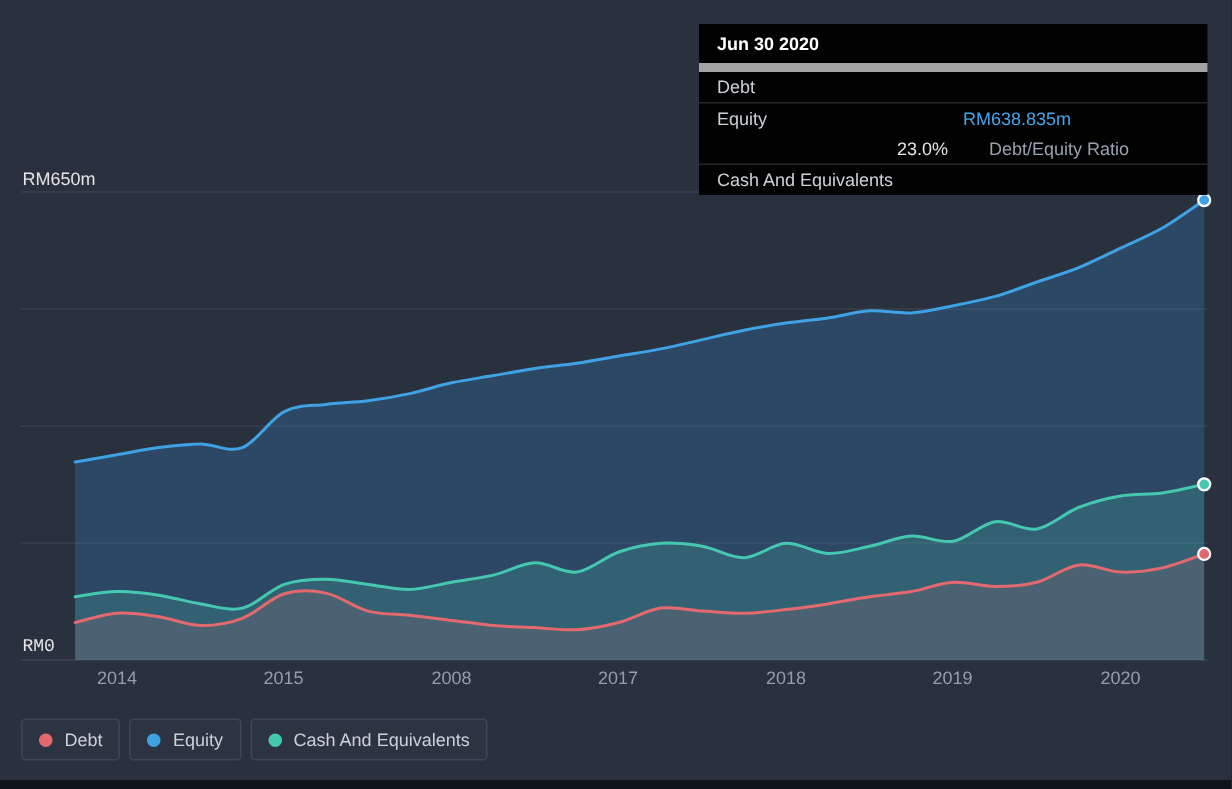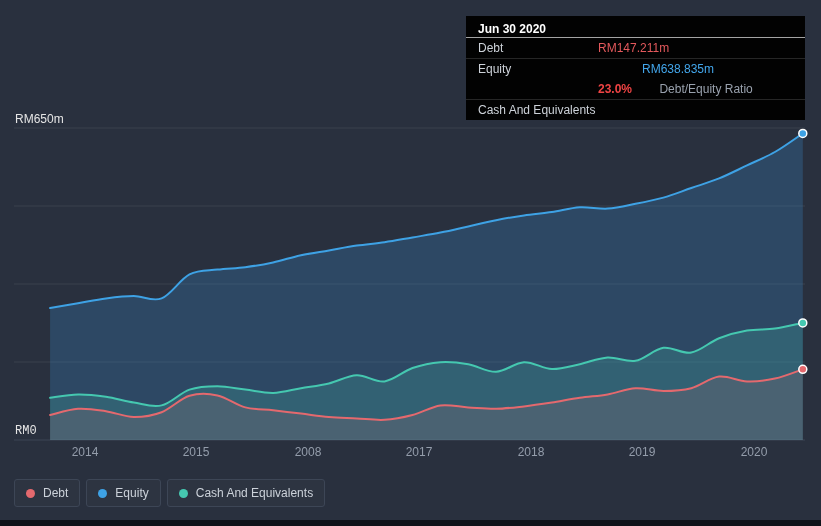--- a/index.html
+++ b/index.html
@@ -10,47 +10,47 @@
     font-family:"Liberation Sans", sans-serif;
     overflow:hidden;
   }
   svg.chart{position:absolute;left:0;top:0;}
   .y-label{
     position:absolute;left:15px;
     color:#e5e5e5;font-size:12px;
   }
   .y-top{top:112px;}
   .y-bottom{top:424px;font-family:Liberation Mono, monospace;}
-  .x-axis{position:absolute;left:7px;top:445px;width:694px;height:16px;}
+  .x-axis{position:absolute;left:0;top:445px;width:694px;height:16px;}
   .x-tick{
     position:absolute;transform:translateX(-50%);
     color:#949dab;font-size:12px;top:0;
   }
   
   .tooltip{
     position:absolute;left:466px;top:16px;width:339px;
     background:#020202;color:#d2d7de;font-size:12px;
     box-sizing:border-box;
   }
   .tt-header{
     font-weight:bold;color:#ffffff;
-    padding:6px 12px 1px 12px;
-    border-bottom:1px solid #a3a3a3;
+    padding:6px 12px 6px 12px;
+    border-bottom:6px solid #a3a3a3;
   }
   .tt-row{
     display:flex;align-items:center;
     padding:3px 12px;
   }
   .tt-sep{border-bottom:1px solid #262626;}
   .tt-label{flex:0 0 120px;color:#cdd2d9;}
   .tt-value{flex:1;}
   .val-debt{color:#e4595c;}
   .val-equity{color:#43a6eb;margin-left:44px;}
   .val-cash{color:#35cfae;}
-  .ratio-bold{color:#ef4444;font-weight:bold;}
+  .ratio-bold{color:#e5e5e5;font-weight:normal;}
   .ratio-label{color:#9aa2ae;margin-left:24px;}
   .ratio-row{border-bottom:1px solid #262626;}
   
   .legend{position:absolute;left:14px;top:479px;display:flex;}
   .legend-item{
     display:inline-flex;align-items:center;
     border:1px solid #3d4656;border-radius:3px;
     padding:6px 11px;margin-right:6px;
     background:rgba(255,255,255,0.02);
     cursor:pointer;
@@ -97,21 +97,20 @@
     <span class="x-tick" style="left:412px">2017</span>
     <span class="x-tick" style="left:524px">2018</span>
     <span class="x-tick" style="left:635px">2019</span>
     <span class="x-tick" style="left:747px">2020</span>
   </div>
 
   <div class="tooltip">
     <div class="tt-header">Jun 30 2020</div>
     <div class="tt-row tt-sep">
       <span class="tt-label">Debt</span>
-      <span class="tt-value val-debt">RM147.211m</span>
     </div>
     <div class="tt-row">
       <span class="tt-label">Equity</span>
       <span class="tt-value val-equity">RM638.835m</span>
     </div>
     <div class="tt-row ratio-row">
       <span class="tt-label"></span>
       <span class="tt-value"><span class="ratio-bold">23.0%</span> <span class="ratio-label">Debt/Equity Ratio</span></span>
     </div>
     <div class="tt-row">

